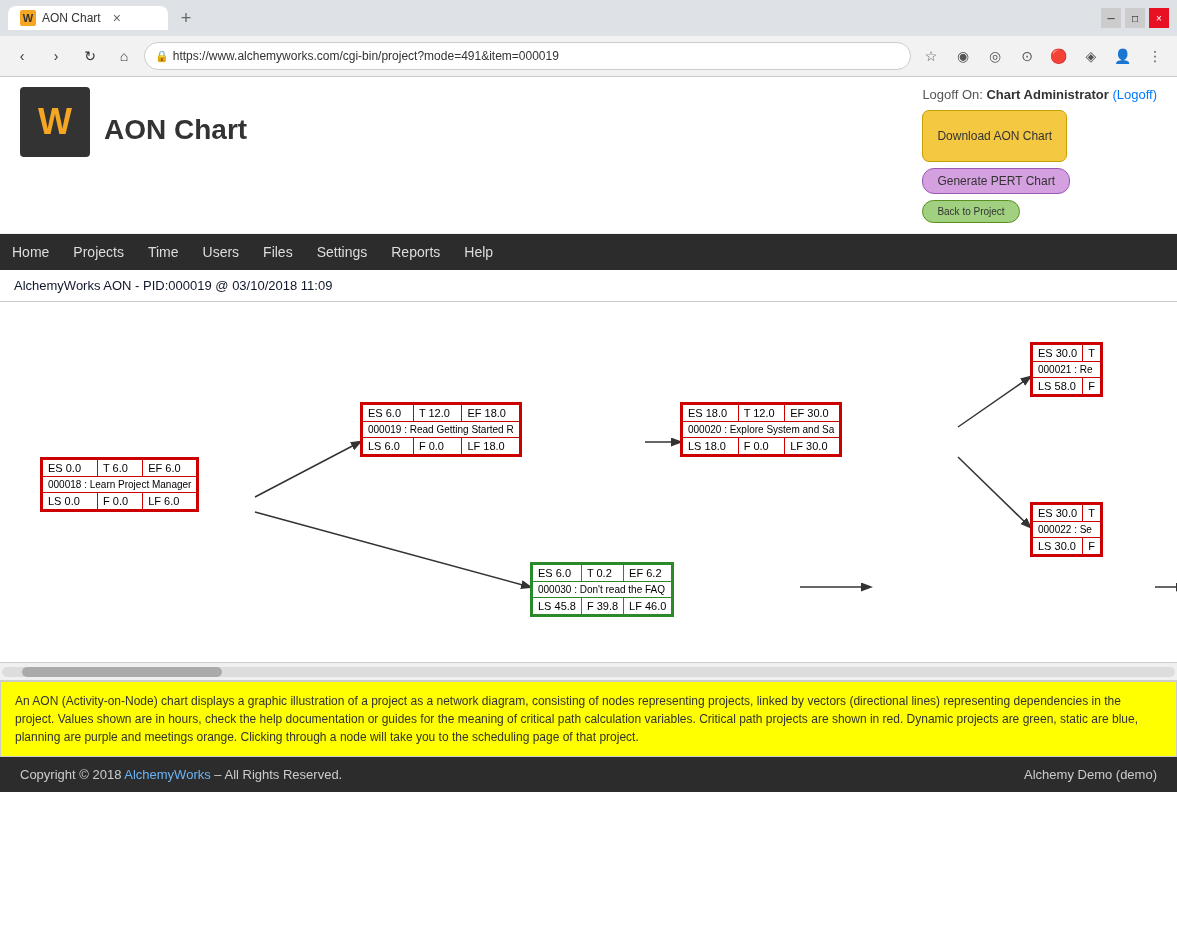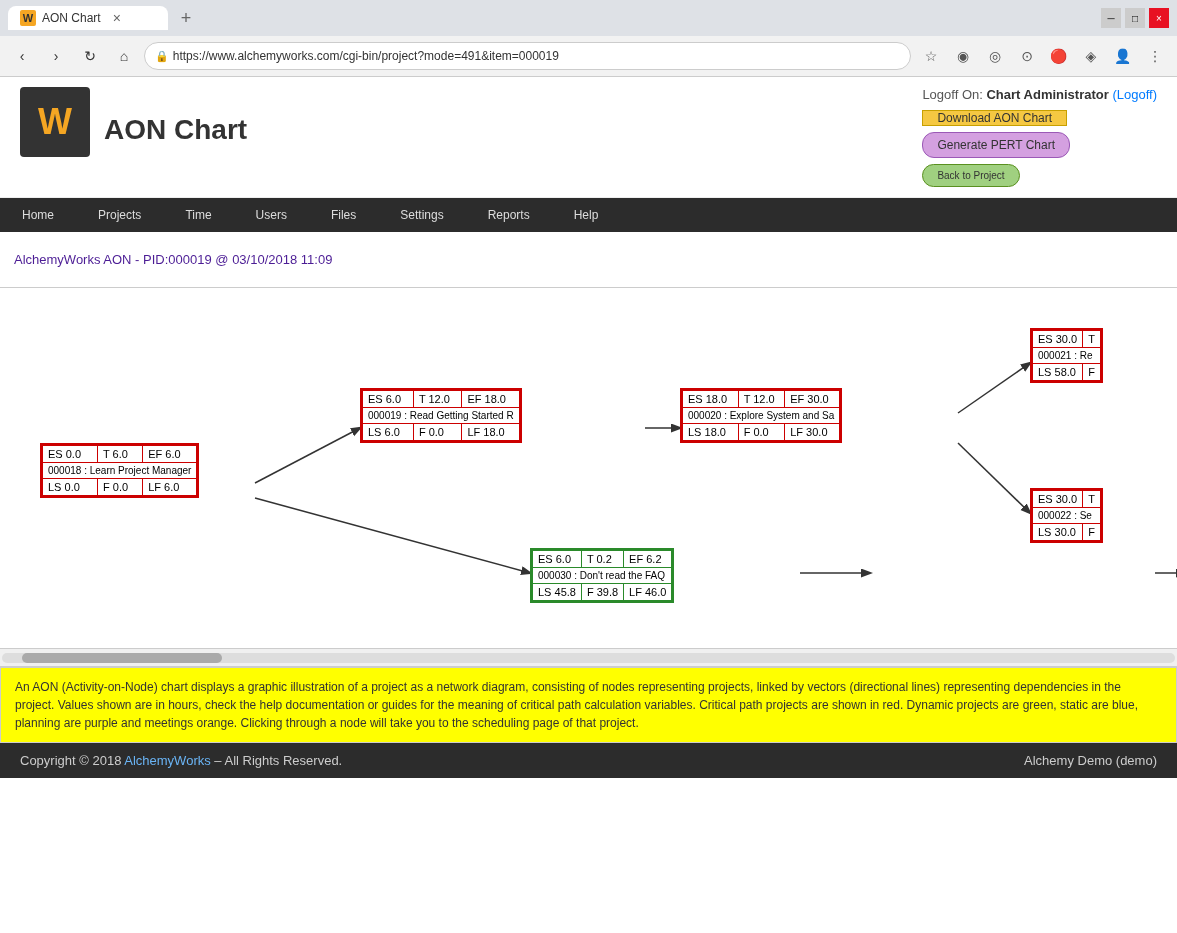--- a/index.html
+++ b/index.html
@@ -29,30 +29,30 @@
     
     .page-header { display: flex; align-items: flex-start; padding: 10px 20px; border-bottom: 1px solid #eee; }
     .logo-area { display: flex; align-items: center; }
     .logo-box { width: 70px; height: 70px; background: #333; border-radius: 4px; display: flex; align-items: center; justify-content: center; margin-right: 14px; }
     .logo-w { color: #f5a623; font-size: 36px; font-weight: bold; font-family: 'Arial Black', sans-serif; }
     .page-title-text { font-size: 28px; font-weight: bold; color: #333; margin-top: 16px; }
     .header-right { margin-left: auto; text-align: center; }
     .logged-on { font-size: 13px; color: #555; margin-bottom: 8px; }
     .logged-on strong { color: #333; }
     .logoff-link { color: #007bff; cursor: pointer; text-decoration: none; }
-    .btn-download { background: #f5c842; border: 1px solid #c8a000; color: #333; padding: 0 14px; border-radius: 0; cursor: pointer; font-size: 12px; display: block; margin-bottom: 6px; text-align: center; }
+    .btn-download { background: #f5c842; border: 1px solid #c8a000; color: #333; padding: 18px 14px; border-radius: 7px; cursor: pointer; font-size: 12px; display: block; margin-bottom: 6px; text-align: center; }
     .btn-generate { background: #d4a0e0; border: 1px solid #9b59b6; color: #333; padding: 5px 14px; border-radius: 12px; cursor: pointer; font-size: 12px; display: block; margin-bottom: 6px; text-align: center; }
     .btn-back { background: #a0d080; border: 1px solid #5a9020; color: #333; padding: 5px 14px; border-radius: 12px; cursor: pointer; font-size: 10px; display: block; text-align: center; }
 
     
     .main-nav { background: #2c2c2c; display: flex; }
-    .main-nav a { color: #ddd; text-decoration: none; padding: 10px 22px; display: block; font-size: 12px; }
-
-    
-    .chart-header { padding: 20px 14px; border-bottom: 1px solid #ccc; background: #fff; font-size: 13px; color: #4c1d95; }
+    .main-nav a { color: #ddd; text-decoration: none; padding: 10px 12px; display: block; font-size: 14px; }
+
+    
+    .chart-header { padding: 8px 14px; border-bottom: 1px solid #ccc; background: #fff; font-size: 13px; color: #0f172a; }
     .chart-container { background: #fff; overflow: hidden; position: relative; min-height: 360px; border-bottom: 1px solid #ccc; }
     .chart-scroll { overflow-x: auto; overflow-y: hidden; }
     .chart-inner { width: 1200px; height: 360px; position: relative; }
 
     
     .aon-node { position: absolute; border: 2px solid #c00; background: #fff; font-size: 11px; }
     .aon-node.green { border-color: #2a8a2a; }
     .aon-node table { border-collapse: collapse; }
     .aon-node table td { border: 1px solid #c00; padding: 2px 5px; white-space: nowrap; font-size: 11px; }
     .aon-node.green table td { border: 1px solid #2a8a2a; }

